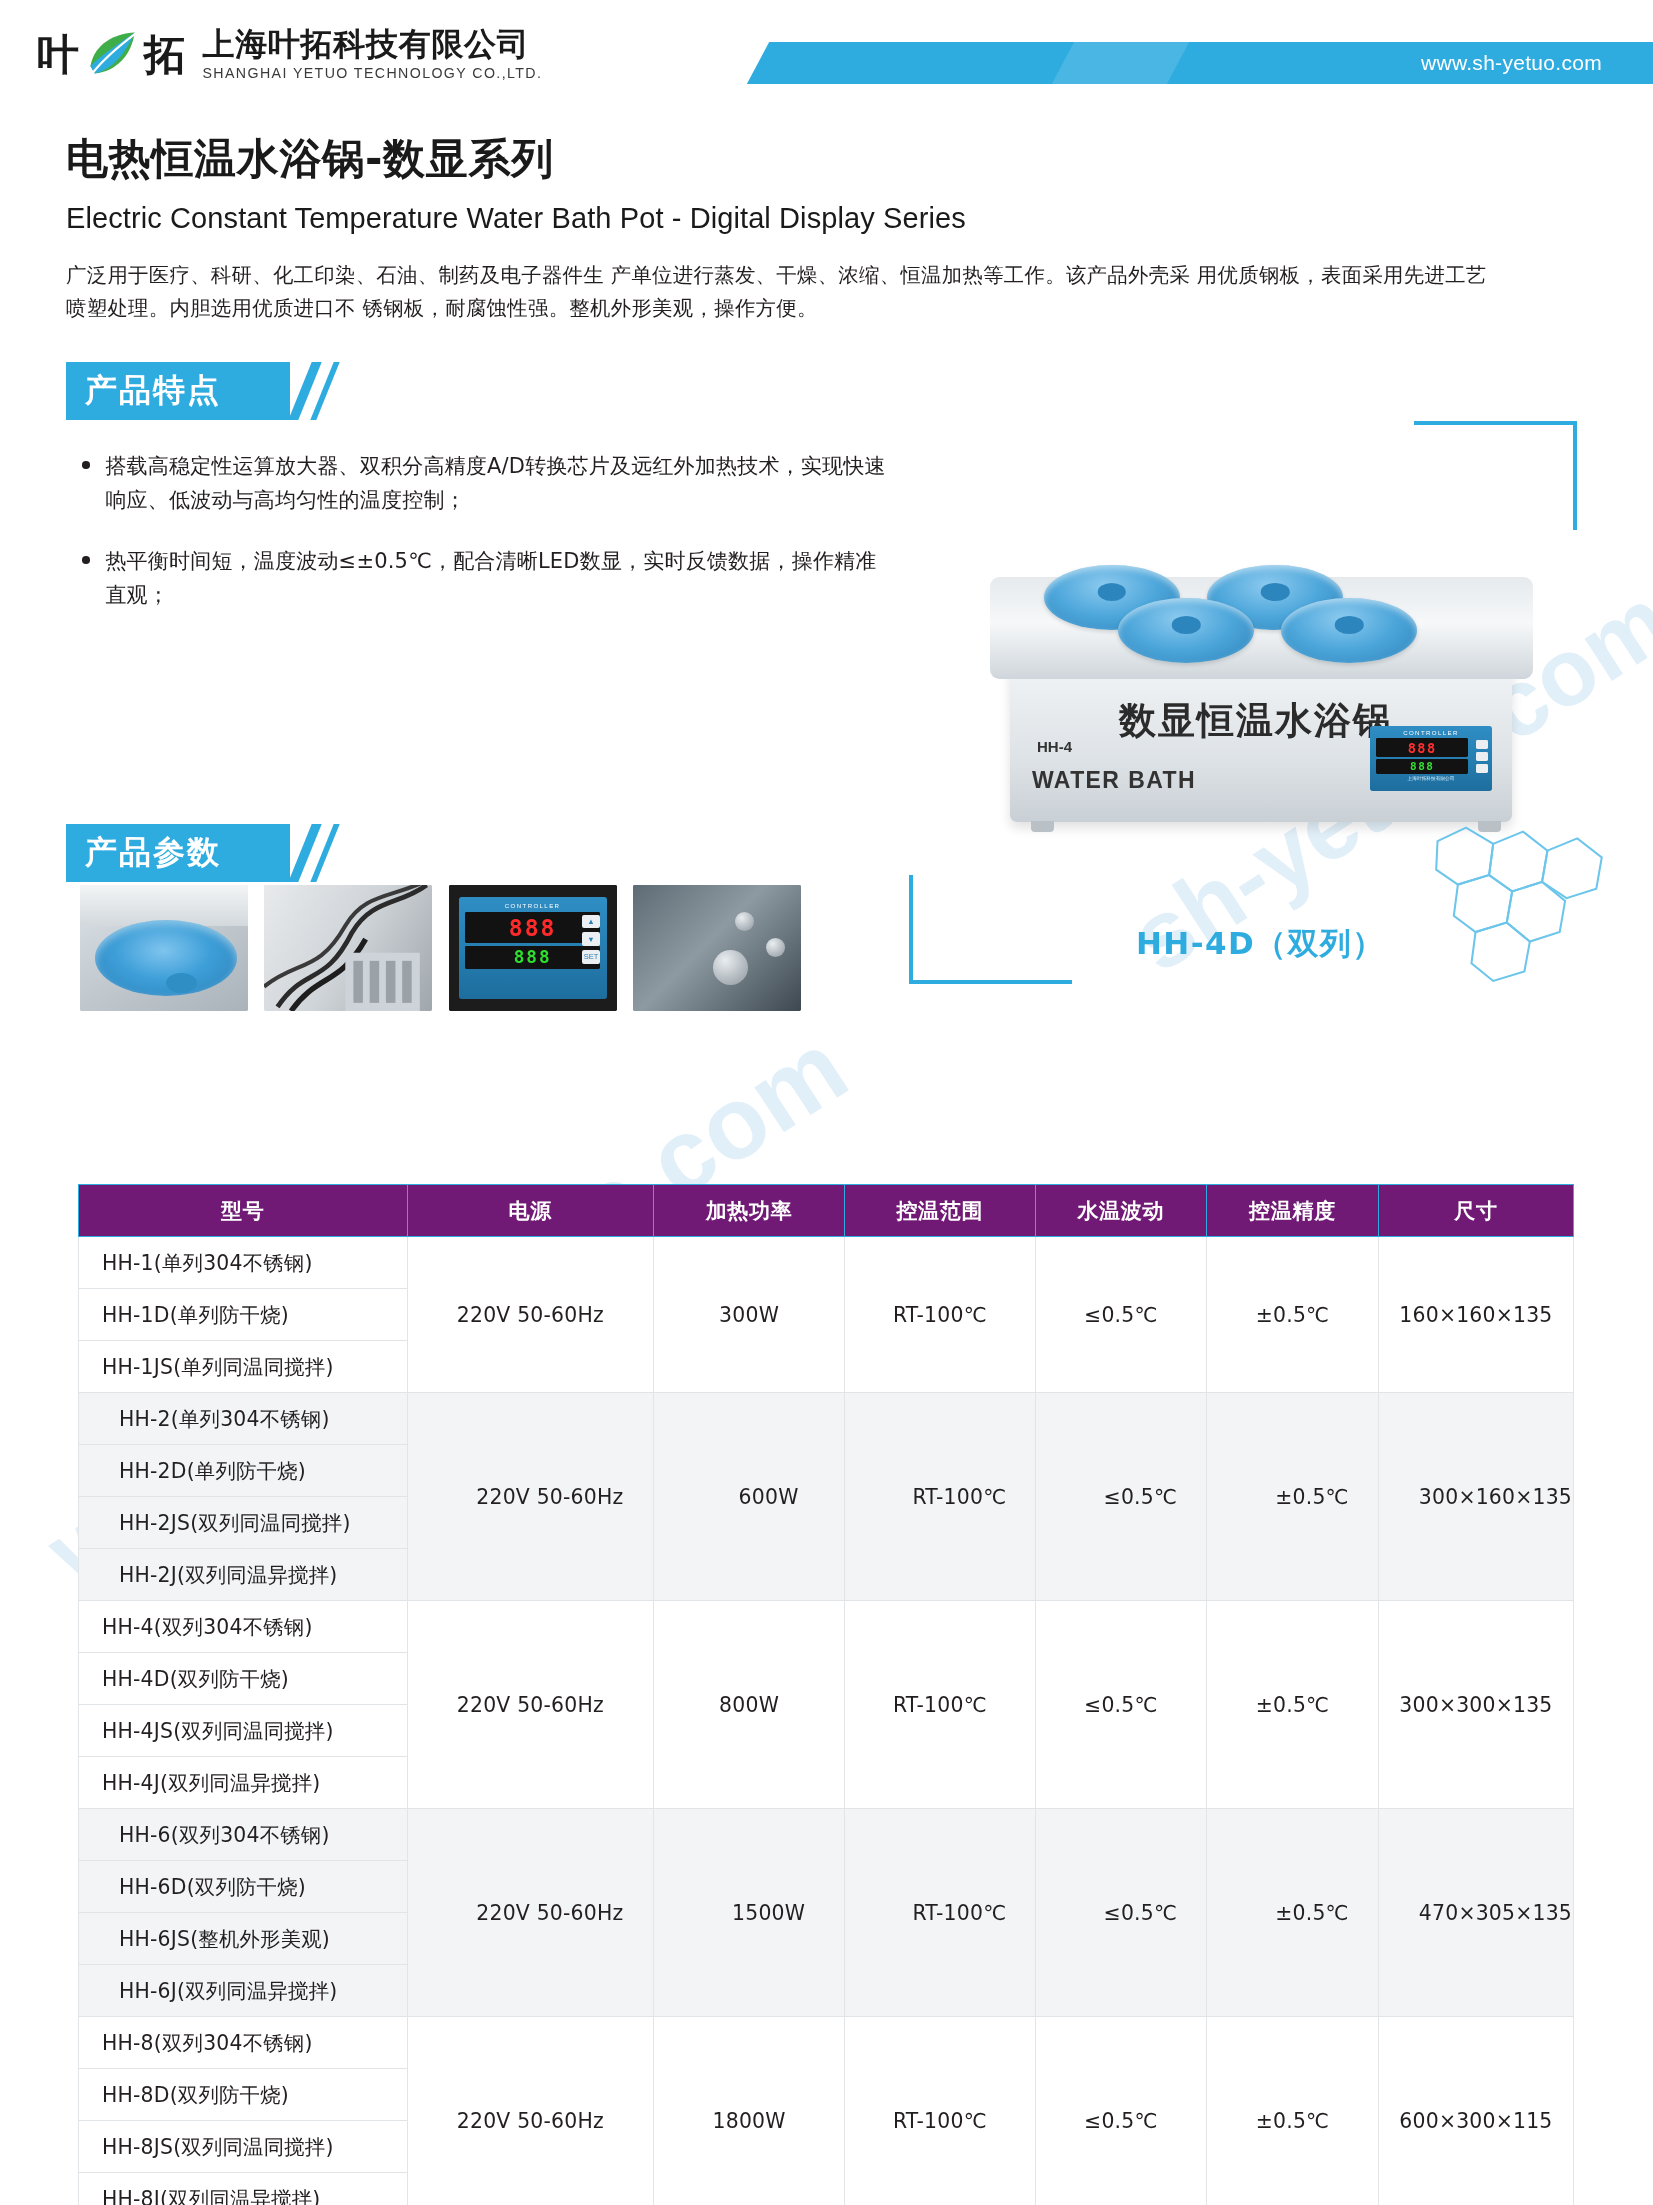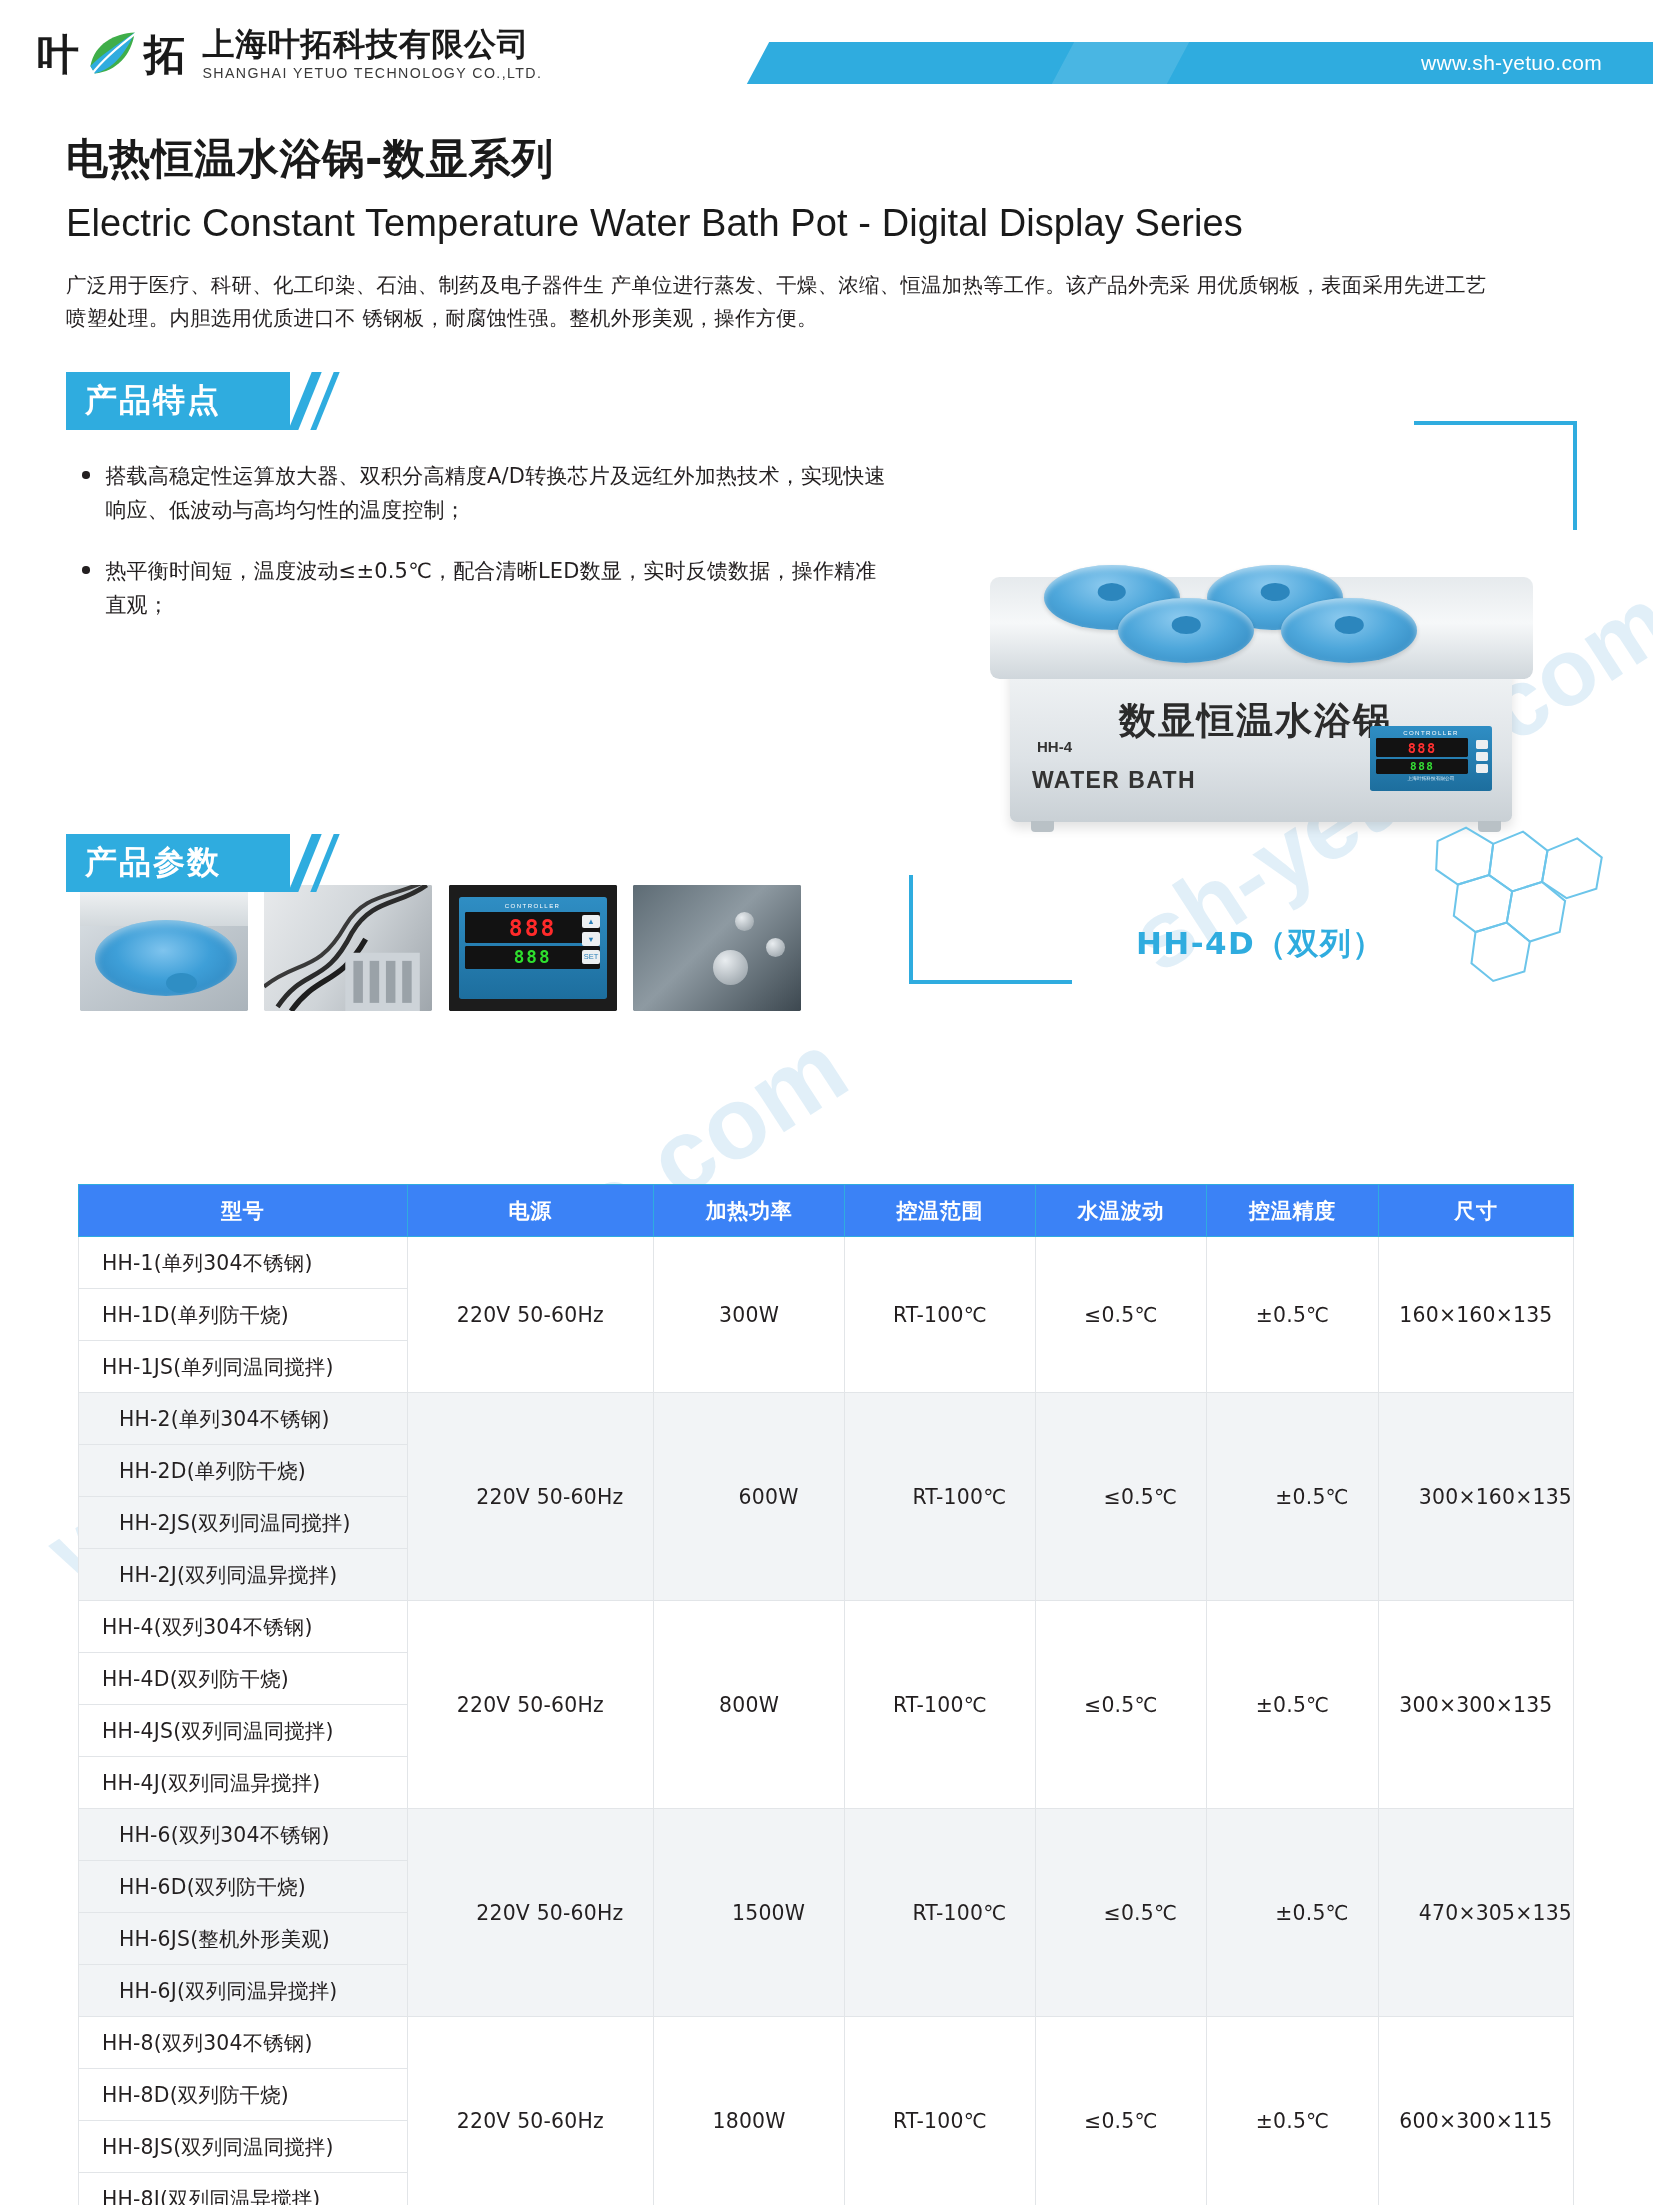--- a/index.html
+++ b/index.html
@@ -138,21 +138,21 @@
   .title-cn {
     font-family: "DejaVu Sans", sans-serif;
     font-size: 42px;
     font-weight: bold;
     color: #1a1a1a;
     letter-spacing: 0.7px;
   }
   .title-en {
     margin-top: 15px;
     font-family: "Liberation Sans", sans-serif;
-    font-size: 38px;
+    font-size: 29px;
     color: #1a1a1a;
     letter-spacing: 0.1px;
   }
   .intro {
     margin-top: 24.4px;
     width: 1431px;
     font-family: "DejaVu Sans", sans-serif;
     font-size: 20.4px;
     line-height: 1.62;
     color: #231f20;
@@ -432,21 +432,21 @@
     left: 78px; top: 1184px;
     width: 1496px;
     z-index: 10;
   }
   table {
     border-collapse: collapse;
     width: 100%;
     font-family: "DejaVu Sans", sans-serif;
   }
   th {
-    background: #3b82f6;
+    background: #701a75;
     color: #ffffff;
     font-size: 21px;
     font-weight: bold;
     height: 52px;
     letter-spacing: 0.7px;
     border: 0.7px solid #2facdf;
   }
   td {
     font-size: 20.4px;
     color: #231f20;

